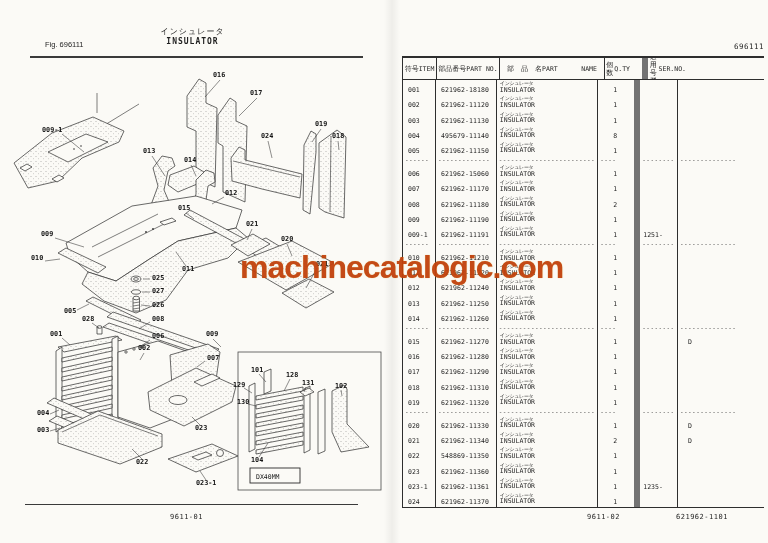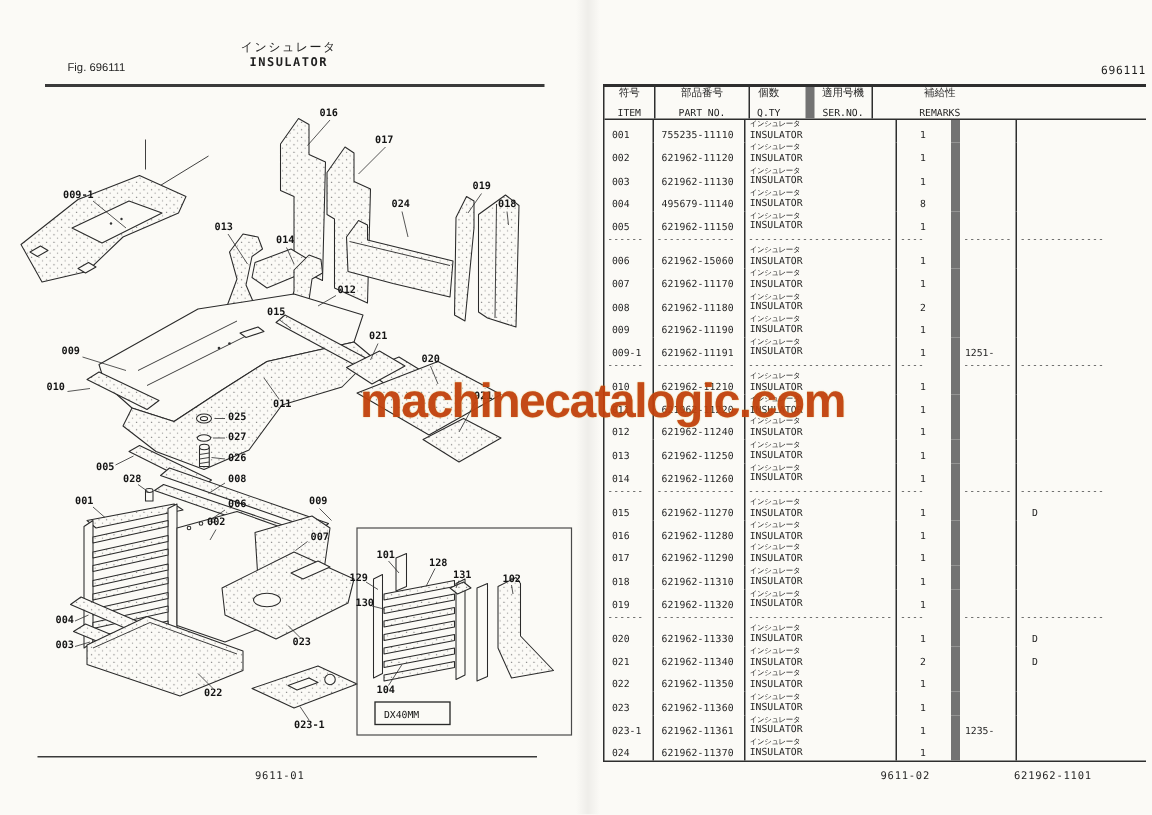--- a/index.html
+++ b/index.html
@@ -34,21 +34,21 @@
   .t-body{flex:1;display:flex;flex-direction:column;}
   .t-row{display:flex;flex:1;min-height:0;}
   .t-sep{display:flex;height:8px;flex:none;}
   .c{box-sizing:border-box;overflow:hidden;}
   .c0{width:33px;}
   .c1{width:63px;border-left:1px solid #2e2e2e;}
   .c2{width:105px;border-left:1px solid #2e2e2e;}
   .c3{width:26px;border-left:1px solid #2e2e2e;}
   .c4{width:44px;border-left:6px solid #737373;margin-left:12px;}
   .c5{width:90px;border-left:1px solid #2e2e2e;}
-  .hc{display:flex;flex-direction:column;justify-content:space-between;align-items:center;text-align:center;}
+  .hc{display:flex;flex-direction:row;justify-content:center;align-items:center;text-align:center;}
   .h-jp{font-size:7px;line-height:8px;font-family:"DejaVu Sans","Liberation Sans",sans-serif;}
   .h-en{font-size:6.5px;line-height:8px;white-space:pre;}
   .dc{display:flex;align-items:flex-end;padding-bottom:1px;font-size:6.5px;line-height:8px;}
   .dc.item{padding-left:5px;}
   .dc.pno{padding-left:5px;letter-spacing:.1px;}
   .dc.name{flex-direction:column;align-items:flex-start;justify-content:flex-end;padding-left:3px;}
   .name .jp{font-size:5px;line-height:5.5px;font-family:"DejaVu Sans",sans-serif;letter-spacing:-0.3px;}
   .name .en{font-size:6.5px;line-height:7.5px;}
   .dc.qty{justify-content:flex-end;padding-right:5px;}
   .dc.ser{padding-left:3px;}
@@ -344,37 +344,37 @@
 <div id="parts-table" class="abs">
   <div class="t-head">
     <div class="c c0 hc">
       <div class="h-jp">符号</div>
       <div class="h-en">ITEM</div>
     </div>
     <div class="c c1 hc">
       <div class="h-jp">部品番号</div>
       <div class="h-en">PART NO.</div>
     </div>
+    <div class="c c2 hc">
+      <div class="h-jp">部　品　名</div>
+      <div class="h-en">PART      NAME</div>
+    </div>
     <div class="c c3 hc">
       <div class="h-jp">個数</div>
       <div class="h-en">Q.TY</div>
     </div>
     <div class="c c4 hc">
       <div class="h-jp">適用号機</div>
       <div class="h-en">SER.NO.</div>
     </div>
-    <div class="c c5 hc">
-      <div class="h-jp">補給性</div>
-      <div class="h-en">REMARKS</div>
-    </div>
   </div>
   <div class="t-body" id="t-body">
       <div class="t-row">
         <div class="c c0 dc item">001</div>
-        <div class="c c1 dc pno">755235-11110</div>
+        <div class="c c1 dc pno">621962-18180</div>
         <div class="c c2 dc name">
           <div class="jp">インシュレータ</div>
           <div class="en">INSULATOR</div>
         </div>
         <div class="c c3 dc qty">1</div>
         <div class="c c4 dc ser"></div>
         <div class="c c5 dc rem"></div>
       </div>
       <div class="t-row">
         <div class="c c0 dc item">002</div>
@@ -634,21 +634,21 @@
         <div class="c c2 dc name">
           <div class="jp">インシュレータ</div>
           <div class="en">INSULATOR</div>
         </div>
         <div class="c c3 dc qty">2</div>
         <div class="c c4 dc ser"></div>
         <div class="c c5 dc rem">D</div>
       </div>
       <div class="t-row">
         <div class="c c0 dc item">022</div>
-        <div class="c c1 dc pno">621962-11350</div>
+        <div class="c c1 dc pno">548869-11350</div>
         <div class="c c2 dc name">
           <div class="jp">インシュレータ</div>
           <div class="en">INSULATOR</div>
         </div>
         <div class="c c3 dc qty">1</div>
         <div class="c c4 dc ser"></div>
         <div class="c c5 dc rem"></div>
       </div>
       <div class="t-row">
         <div class="c c0 dc item">023</div>

